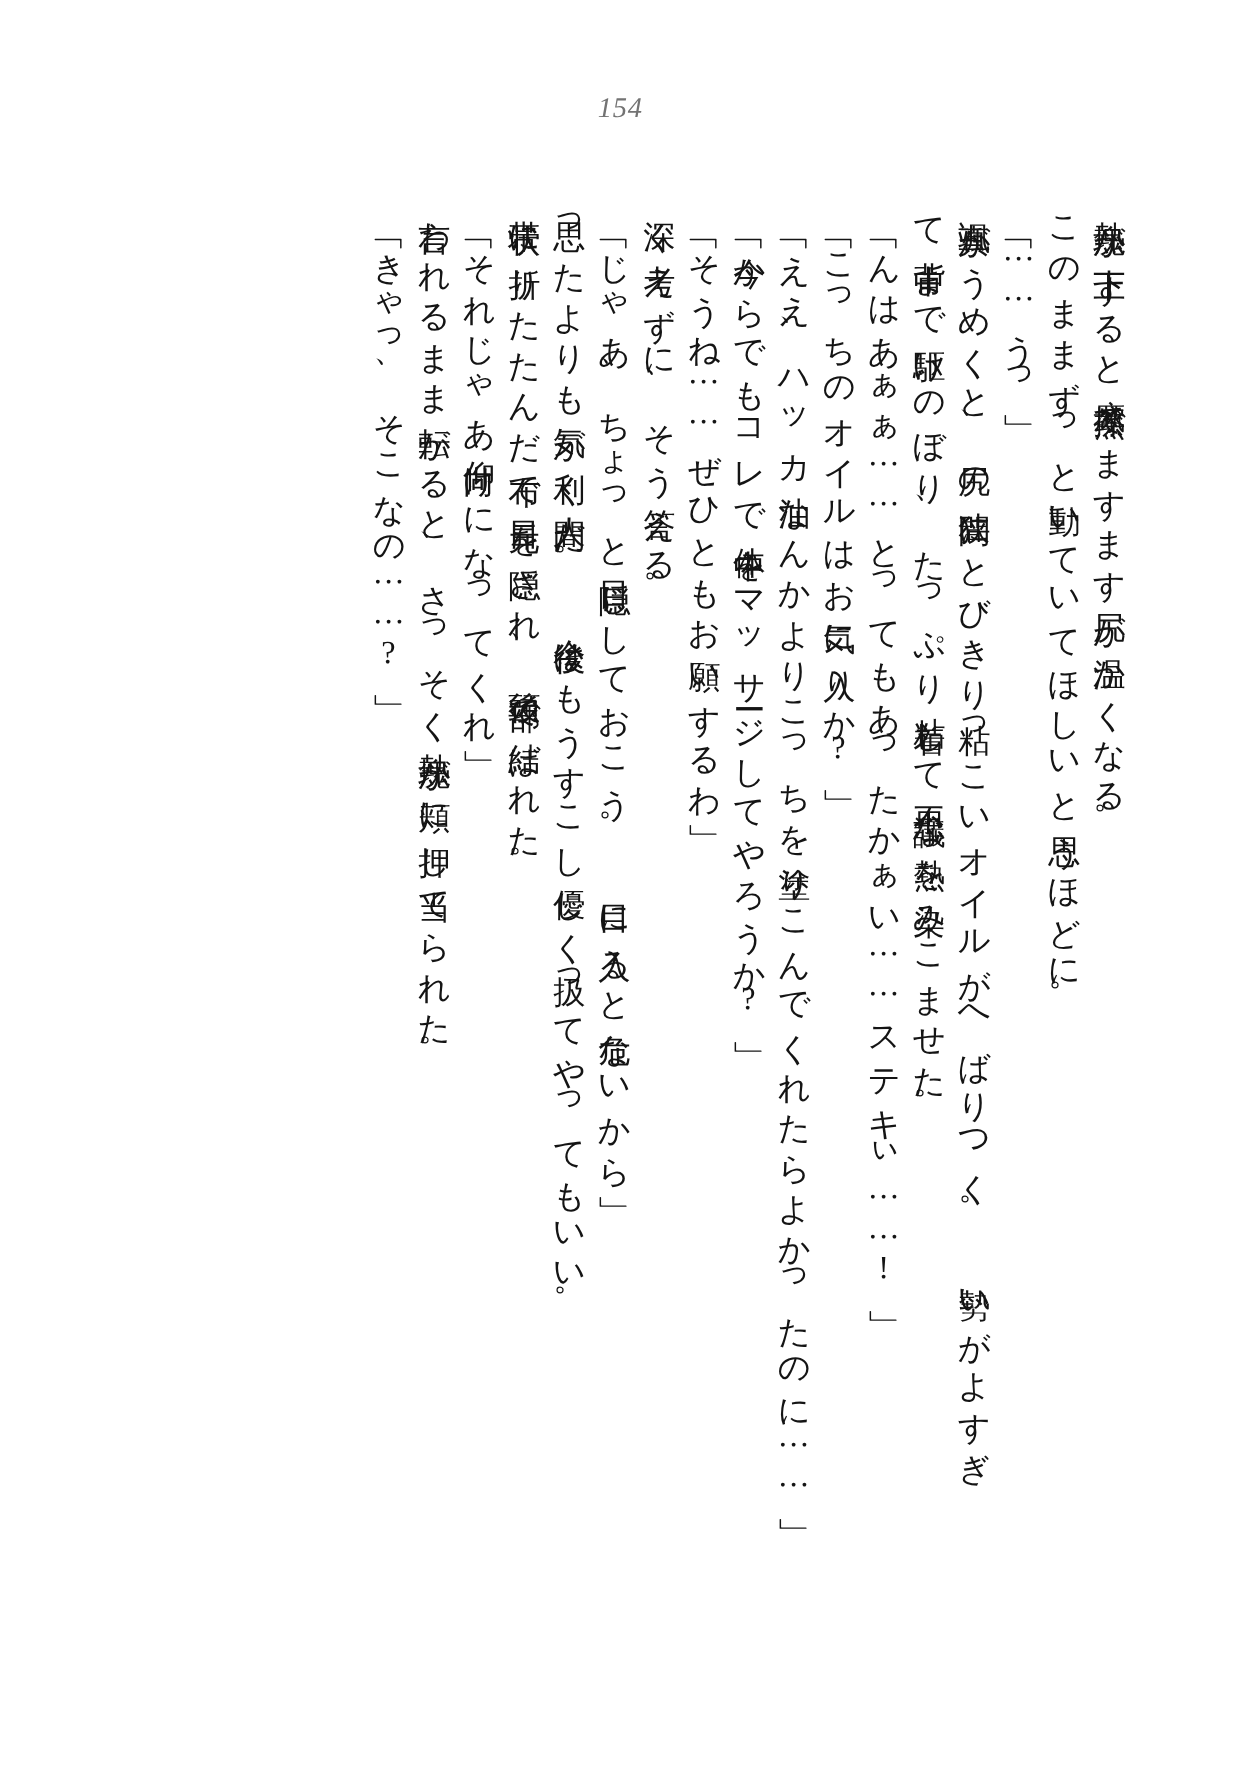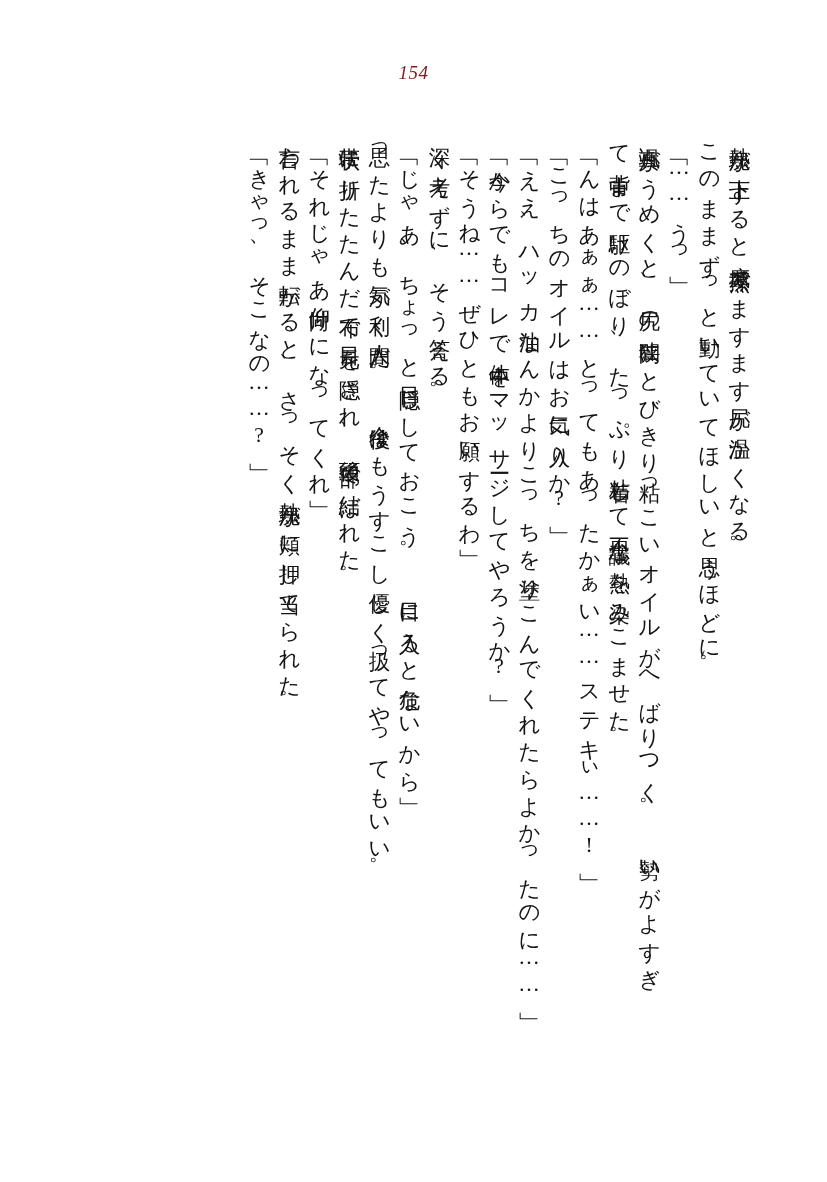--- a/index.html
+++ b/index.html
@@ -18,21 +18,21 @@
   }
   .page-number {
     position: absolute;
     top: 62px;
     left: 0;
     width: 827px;
     text-align: center;
     font-family: "Liberation Serif", "DejaVu Serif", serif;
     font-style: italic;
     font-size: 19px;
-    color: #7f1d1d;
+    color: #737373;
     letter-spacing: 0.5px;
   }
   .body-text {
     position: absolute;
     top: 130px;
     right: 78px;
     height: 1000px;
     width: 640px;
     display: flex;
     flex-direction: row-reverse;

